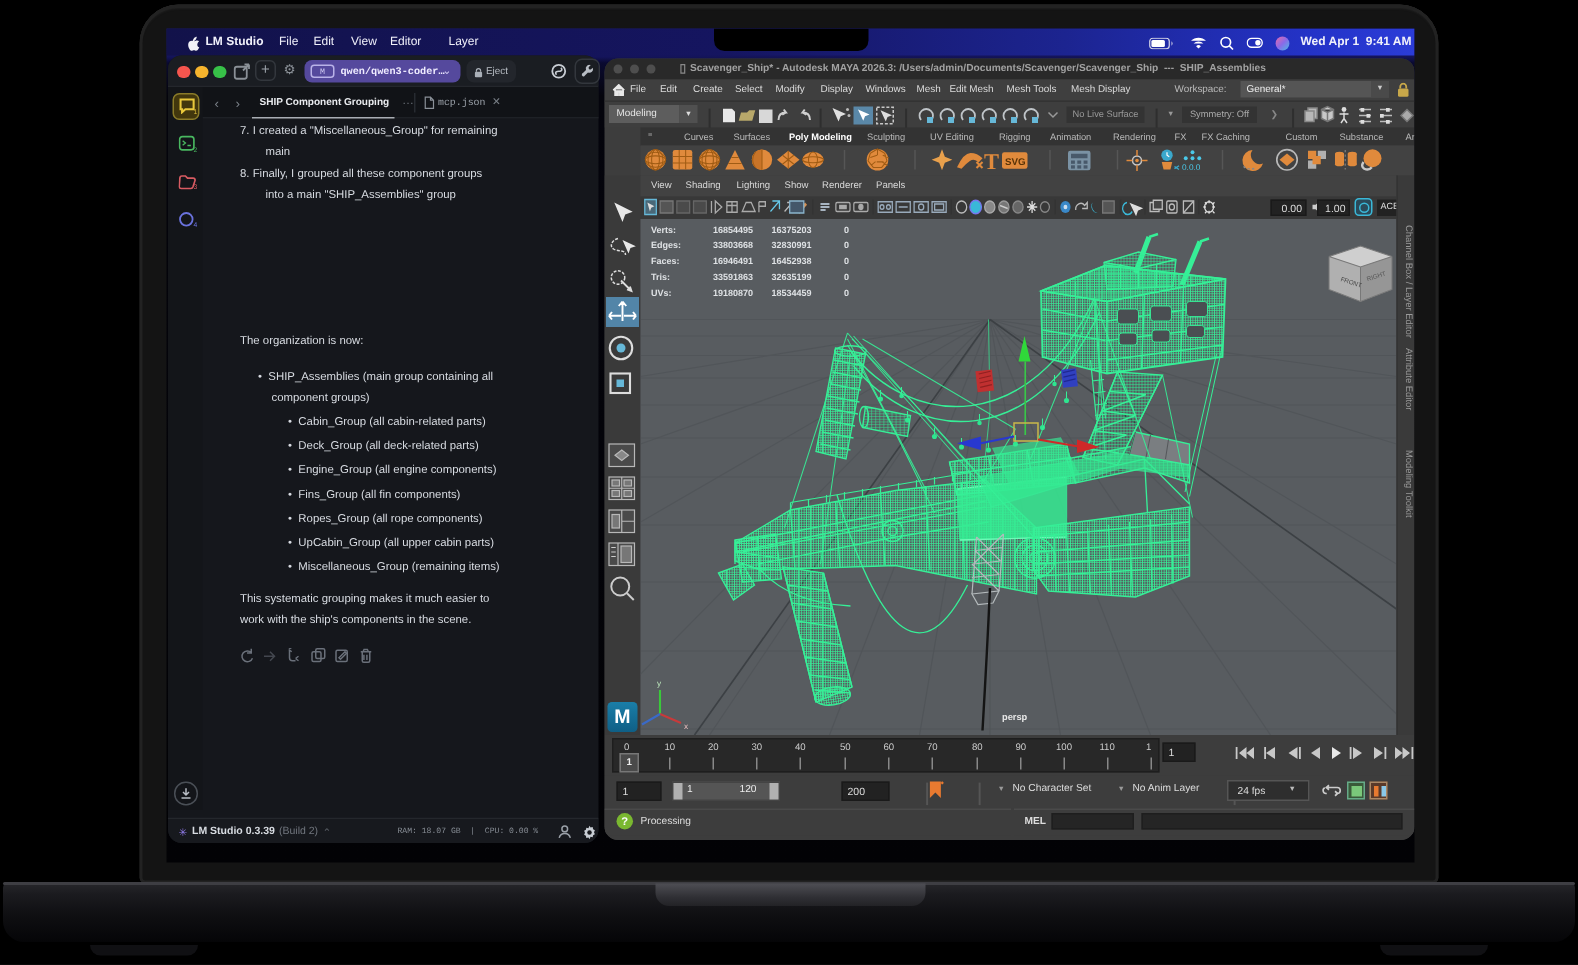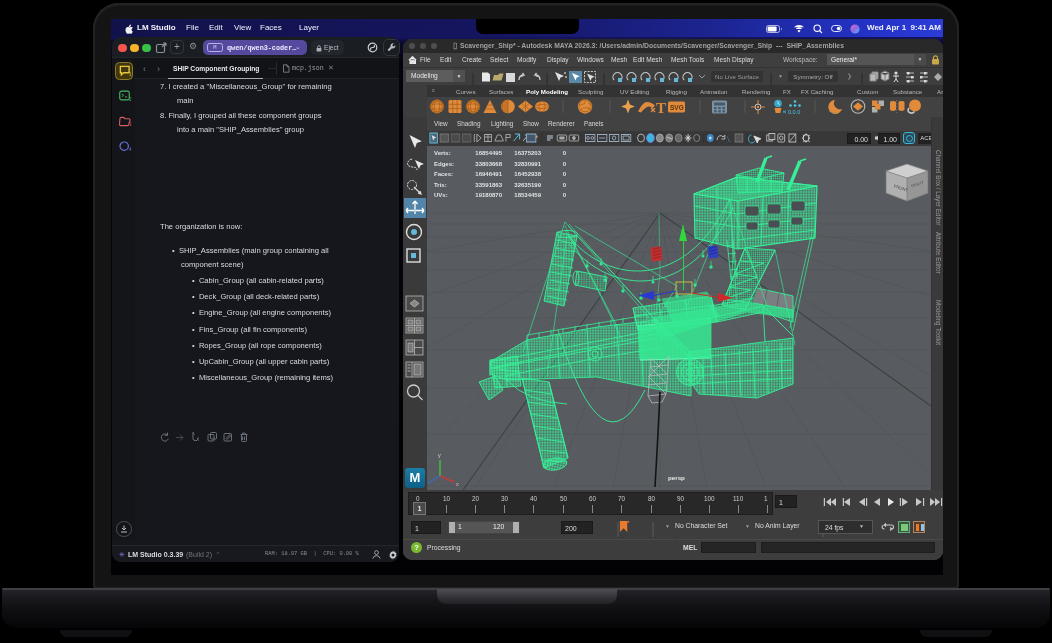--- a/index.html
+++ b/index.html
@@ -52,21 +52,21 @@
 <div id="screen">
   <div id="menubar">
     <svg class="abs" style="left:14px;top:4.5px" width="9" height="10" viewBox="0 0 12 14">
         <path d="M8.3 0.8 c0.1 1-0.4 2-1 2.7 c-0.6 0.7-1.6 1.3-2.5 1.2 c-0.1-1 0.4-2 1-2.6 C6.4 1.3 7.5 0.8 8.3 0.8 z" fill="#f2f2f7"></path>
         <path d="M10.6 4.8 c-1.2-0.7-2.8-0.6-3.7-0.1 c-0.5 0.2-1.1 0.2-1.6 0 C4.4 4.2 3 4.1 1.8 5 C-0.2 6.6 0.1 10 1.5 12.1 c0.5 0.8 1.2 1.7 2.1 1.7 c0.8 0 1.1-0.5 2.1-0.5 c1 0 1.2 0.5 2.1 0.5 c0.9 0 1.5-0.8 2-1.6 c0.4-0.6 0.6-0.9 0.9-1.6 c-2.2-0.8-2.6-3.9-0.1-5.8 z" fill="#f2f2f7"></path>
       </svg>
     <span class="mi" style="left:26px;font-weight:bold">LM Studio</span>
     <span class="mi" style="left:75px">File</span>
     <span class="mi" style="left:98px">Edit</span>
     <span class="mi" style="left:123px">View</span>
-    <span class="mi" style="left:149px">Faces</span>
+    <span class="mi" style="left:149px">Editor</span>
     <span class="mi" style="left:188px">Layer</span>
     <svg class="abs" style="left:655px;top:6px" width="17" height="8" viewBox="0 0 17 8">
         <rect x="0.5" y="0.5" width="13" height="7" rx="2" fill="none" stroke="#d8d8e8" stroke-width="0.8"></rect>
         <rect x="1.6" y="1.6" width="9" height="4.8" rx="1" fill="#fff"></rect>
         <path d="M15 2.5 v3 a2 2 0 0 0 0-3 z" fill="#d8d8e8"></path>
       </svg>
     <svg class="abs" style="left:682px;top:5px" width="12" height="9" viewBox="0 0 12 9">
         <path d="M1 3.2 a7 7 0 0 1 10 0 M2.7 5 a4.6 4.6 0 0 1 6.6 0 M4.4 6.8 a2.2 2.2 0 0 1 3.2 0 L6 8.4 z" fill="#fff" stroke="none"></path>
       </svg>
     <svg class="abs" style="left:702px;top:5px" width="10" height="10" viewBox="0 0 10 10">
@@ -155,22 +155,23 @@
         </svg>
       <span class="abs" style="left:17px;top:89px;color:#6a72dd;font-size:4.5px">4</span>
       <div class="abs" style="left:4px;top:463px;width:15.5px;height:15.5px;border:1px solid #4a4f56;border-radius:50%"></div>
       <svg class="abs" style="left:8px;top:467px" width="8" height="8" viewBox="0 0 8 8">
           <path d="M4 0.5 v4 M2 3 l2 2 2-2 M1 7 h6" stroke="#b8bdc4" stroke-width="1" fill="none"></path>
         </svg>
     </div>
     <div id="lmchat">
       <div class="abs" style="left:25px;top:1px;width:225px;line-height:14.4px">7. I created a "Miscellaneous_Group" for remaining<br><span style="margin-left:17px">main</span><br>8. Finally, I grouped all these component groups<br><span style="margin-left:17px">into a main "SHIP_Assemblies" group</span></div>
       <div class="abs" style="left:25px;top:143px">The organization is now:</div>
-      <div class="abs" style="left:37px;top:165px;width:215px;line-height:14.4px">•&nbsp; SHIP_Assemblies (main group containing all<br><span style="margin-left:9px">component scene)</span></div>
+      <div class="abs" style="left:37px;top:165px;width:215px;line-height:14.4px">•&nbsp; SHIP_Assemblies (main group containing all<br><span style="margin-left:9px">component groups)</span></div>
       <div class="abs" style="left:57px;top:194px;line-height:16.2px">•&nbsp; Cabin_Group (all cabin-related parts)<br>•&nbsp; Deck_Group (all deck-related parts)<br>•&nbsp; Engine_Group (all engine components)<br>•&nbsp; Fins_Group (all fin components)<br>•&nbsp; Ropes_Group (all rope components)<br>•&nbsp; UpCabin_Group (all upper cabin parts)<br>•&nbsp; Miscellaneous_Group (remaining items)</div>
+      <div class="abs" style="left:25px;top:313px;white-space:nowrap;line-height:14px">This systematic grouping makes it much easier to<br>work with the ship's components in the scene.</div>
       <svg class="abs" style="left:24px;top:353px" width="125" height="11" viewBox="0 0 125 11">
           <g stroke="#6a707a" stroke-width="1" fill="none">
             <path d="M8.5 3 a3.6 3.6 0 1 0 0.8 3.8 M8.5 0.5 v2.8 h-2.8"></path>
             <path d="M17 5.5 h7 m-3 -3 l3 3 l-3 3" opacity="0.55"></path>
             <path d="M34 1.5 v5 a2 2 0 0 0 2 2 h2 m-4.5 -7.5 l2-1.5 m-2 1.5 l2 1.5 m2.5 4.5 l2 1.5 m-2 -1.5 l2 -1.5"></path>
             <rect x="49" y="2.5" width="6" height="6.5" rx="1"></rect>
             <rect x="51.5" y="0.5" width="6" height="6.5" rx="1"></rect>
             <rect x="65" y="1.5" width="7.5" height="7.5" rx="1"></rect>
             <path d="M67 6.5 l4 -4 l1 1 l-4 4 z"></path>
             <path d="M81.5 2.5 h7 m-6 0 v6 a1 1 0 0 0 1 1 h3 a1 1 0 0 0 1-1 v-6 m-4.5 0 l0.7-1.5 h2.2 l0.7 1.5 m-3 2 v3.5 m2-3.5 v3.5"></path>

